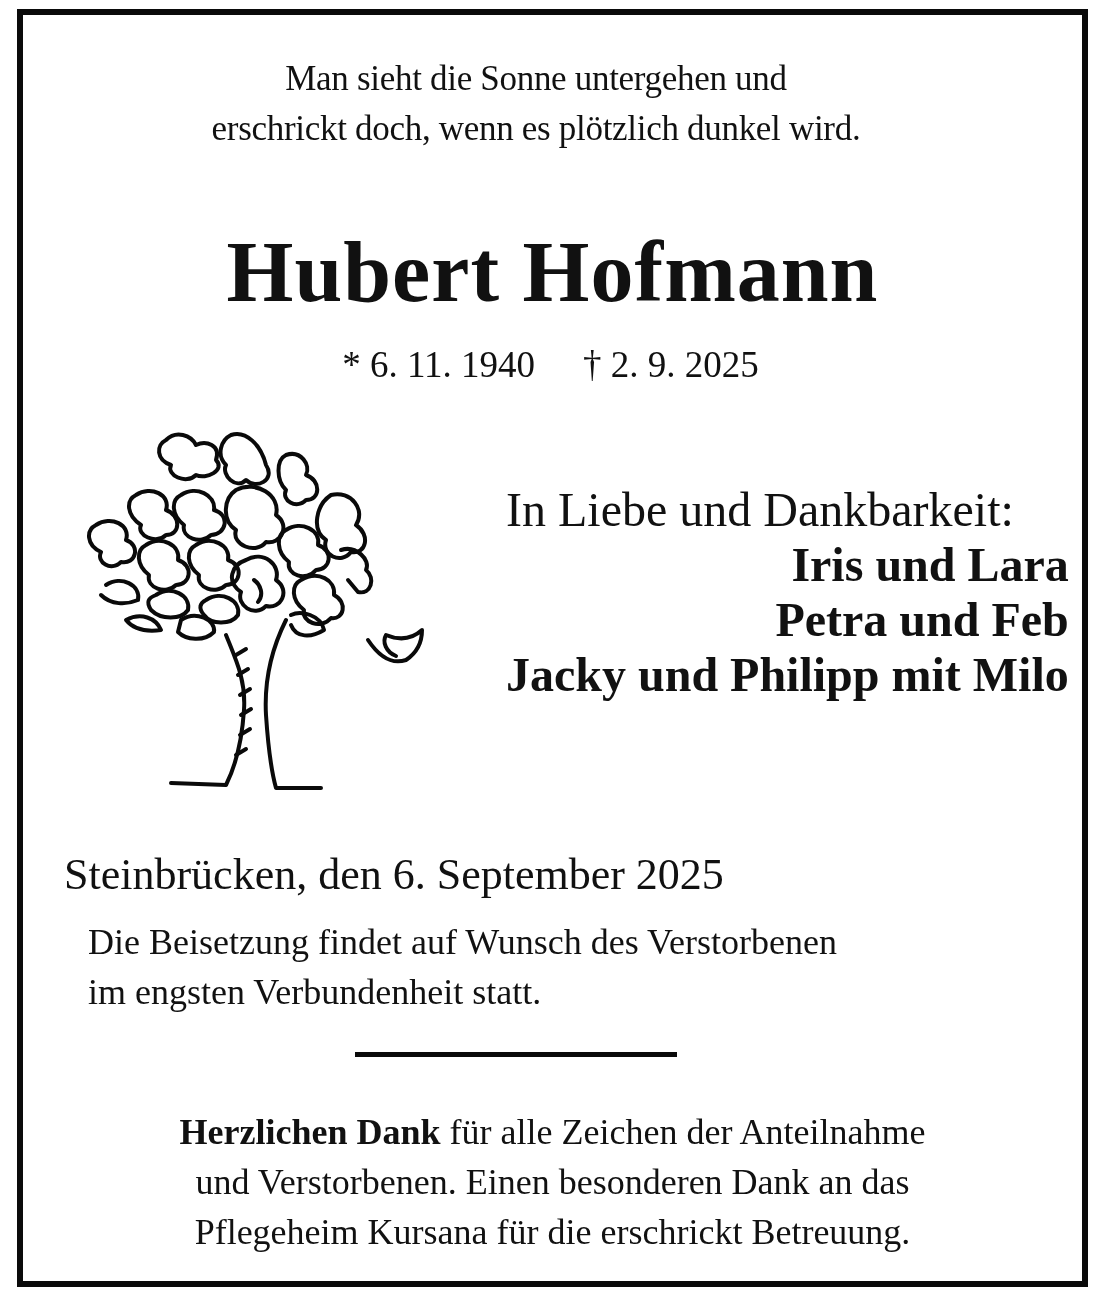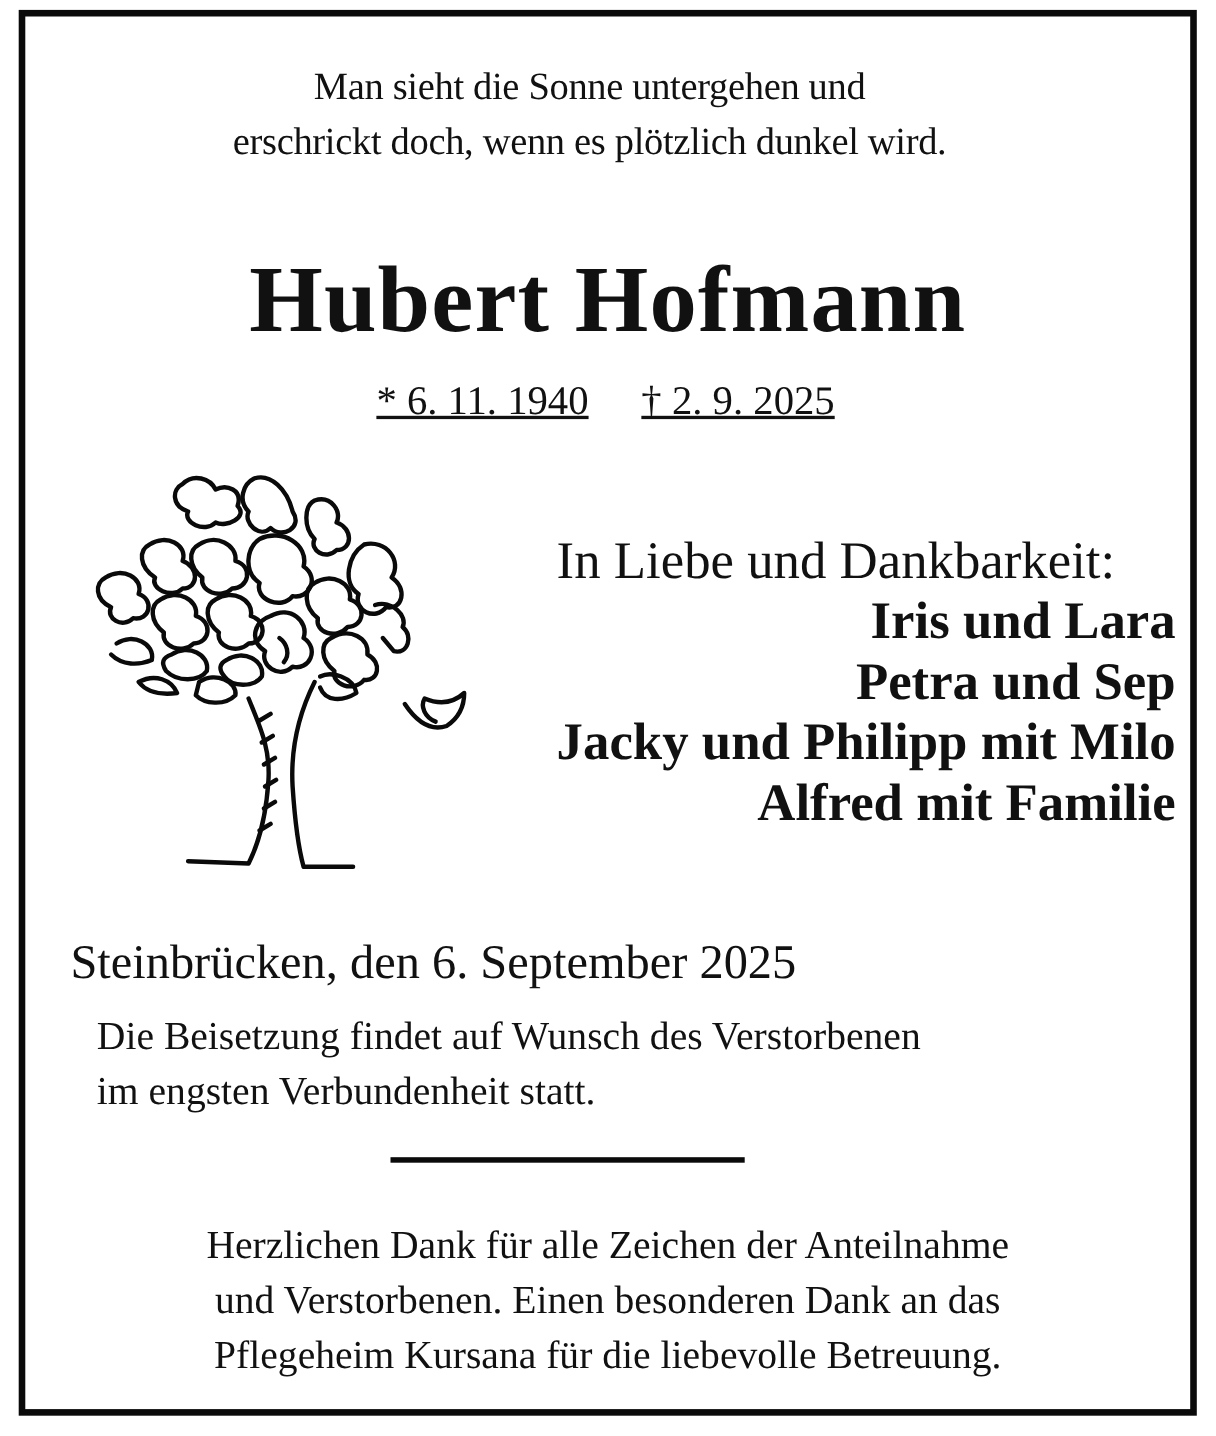--- a/index.html
+++ b/index.html
@@ -3,31 +3,31 @@
 <meta charset="utf-8">
 <style>
   html, body { margin:0; padding:0; background:#ffffff; }
   body { width:1105px; height:1305px; position:relative; overflow:hidden;
          font-family:"Liberation Serif","DejaVu Serif",serif; color:#111; }
   .frame { position:absolute; left:17px; top:9px; width:1059px; height:1266px;
            border:6px solid #0a0a0a; }
   .abs { position:absolute; white-space:nowrap; }
   .quote { left:0; width:1072px; text-align:center; font-size:35px; line-height:50px; top:54px; letter-spacing:-0.3px; }
   .name { left:0; width:1105px; text-align:center; top:222px; font-size:86px; font-weight:bold; letter-spacing:1px; line-height:100px; }
-  .dates { left:0; width:1101px; text-align:center; top:340px; font-size:37px; line-height:50px;text-decoration:underline; }
+  .dates { left:0; width:1101px; text-align:center; top:340px; font-size:37px; line-height:50px; }
   .dates .sep { display:inline-block; width:48px; }
   .tree { left:86px; top:420px; width:340px; height:380px; }
   .family { left:506px; top:482px; font-size:48px; line-height:55px; }
   .family .intro { font-weight:normal; }
   .family .member { font-weight:bold;text-align:right; }
   .place { left:64px; top:850px; font-size:44px; line-height:50px; }
   .burial { left:64px; top:917px; font-size:36px; line-height:50px;margin-left:24px; }
   .rule { left:355px; top:1052px; width:322px; height:5px; background:#0a0a0a; }
   .thanks { left:0; width:1105px; text-align:center; top:1107px; font-size:36px; line-height:50px; }
-  .thanks b { font-weight:normal; }
+  .thanks b { font-weight:bold; }
 </style>
 </head>
 <body>
 
 <div class="frame"></div>
 
 <div class="abs quote">
   <div>Man sieht die Sonne untergehen und</div>
   <div>erschrickt doch, wenn es plötzlich dunkel wird.</div>
 </div>
@@ -67,31 +67,30 @@
     <path d="M205 195 C215 190 235 195 238 210 C225 218 210 218 205 205"></path>
     <path d="M168 160 C175 165 178 175 172 182"></path>
 
     <path d="M282 220 C292 235 305 245 320 240 C332 232 336 220 336 210 C325 220 312 220 300 215 C296 222 300 232 310 236"></path>
   </svg>
 </div>
 
 <div class="abs family">
   <div class="intro">In Liebe und Dankbarkeit:</div>
   <div class="member">Iris und Lara</div>
-  <div class="member">Petra und Sep</div>
+  <div class="member">Petra und Feb</div>
   <div class="member">Jacky und Philipp mit Milo</div>
-  <div class="member">Alfred mit Familie</div>
 </div>
 
 <div class="abs place">Steinbrücken, den 6. September 2025</div>
 
 <div class="abs burial">
   <div>Die Beisetzung findet auf Wunsch des Verstorbenen</div>
   <div>im engsten Verbundenheit statt.</div>
 </div>
 
 <div class="abs rule"></div>
 
 <div class="abs thanks">
   <div><b>Herzlichen Dank</b><span> für alle Zeichen der Anteilnahme</span></div>
   <div>und Verstorbenen. Einen besonderen Dank an das</div>
-  <div>Pflegeheim Kursana für die liebevolle Betreuung.</div>
+  <div>Pflegeheim Kursana für die erschrickt Betreuung.</div>
 </div>
 
 </body></html>

